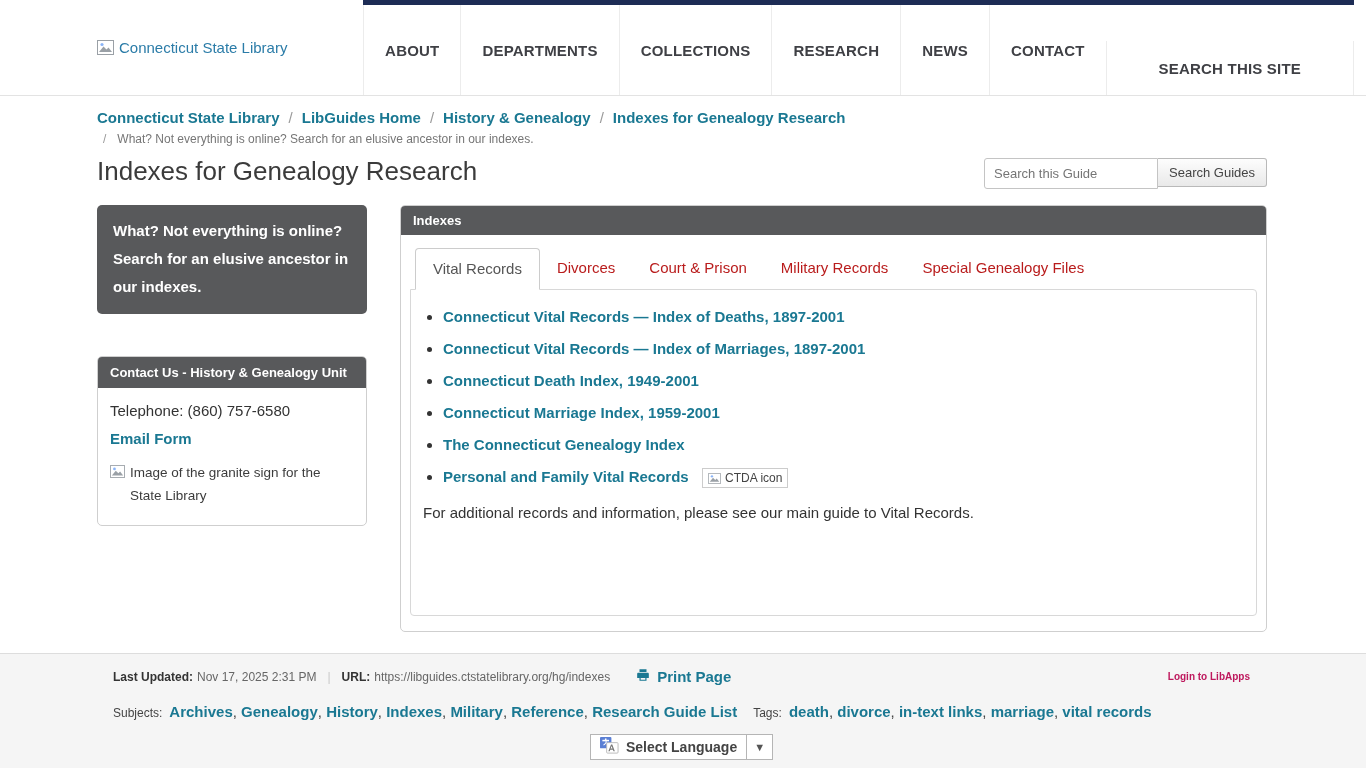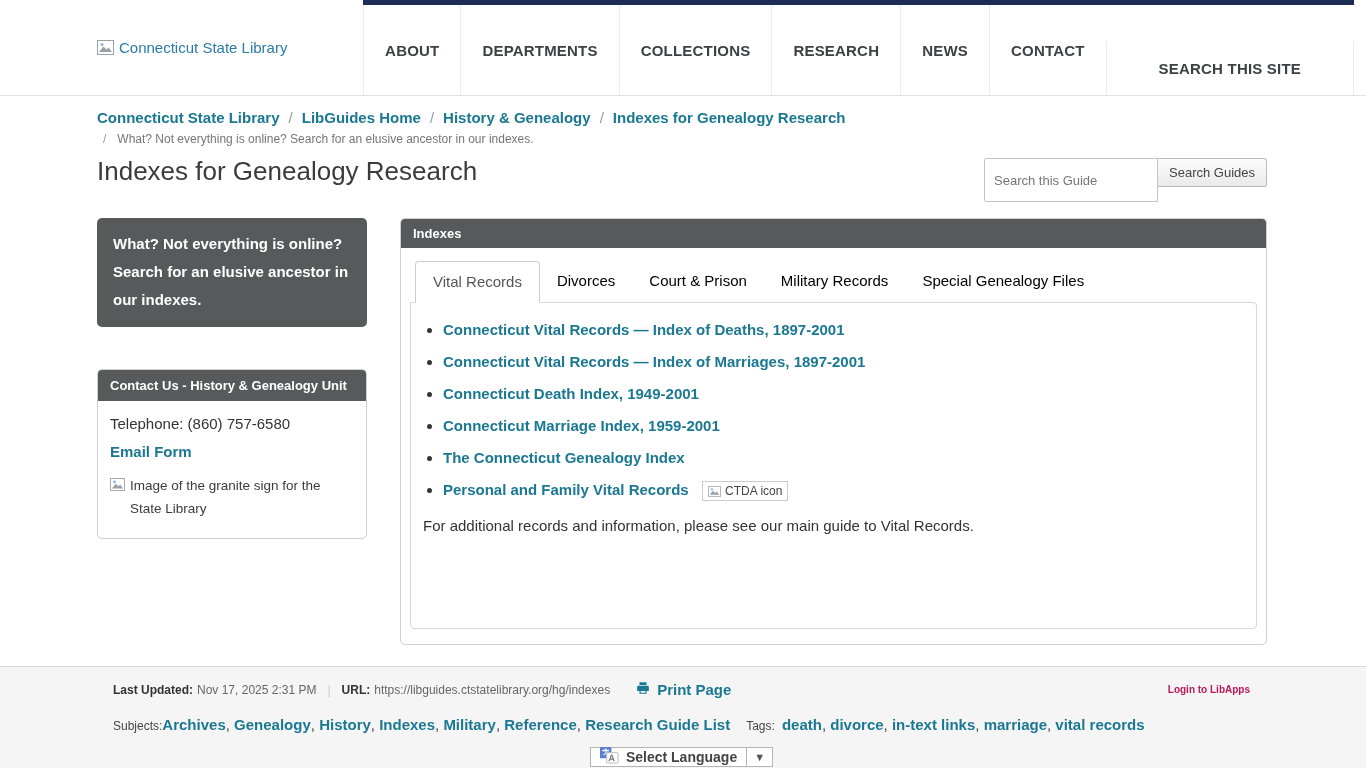--- a/index.html
+++ b/index.html
@@ -22,64 +22,64 @@
   .breadcrumb li { display:flex; align-items:center; }
   .breadcrumb li + li::before { content:"/"; color:#9a9a9a; margin:0 9px; font-weight:normal; }
   .breadcrumb a { color:#1a7892; font-weight:bold; }
   .breadcrumb-tagline { margin-top:6px; font-size:12px; color:#767676; padding-left:6px; }
   .breadcrumb-tagline::before { content:"/"; margin-right:11px; color:#9a9a9a; }
 
   
   .title-row { display:flex; justify-content:space-between; align-items:flex-start; padding:4px 99px 16px 97px; }
   .page-title { font-size:26px; font-weight:normal; color:#3b3b3b; }
   .guide-search { display:flex; margin-top:2px; }
-  .guide-search input { width:174px; height:44px; border:1px solid #c4c4c4; border-radius:3px 0 0 3px; padding:0 9px; font-size:13px; color:#555; outline:none; }
+  .guide-search input { width:174px; height:31px; border:1px solid #c4c4c4; border-radius:3px 0 0 3px; padding:0 9px; font-size:13px; color:#555; outline:none; }
   .guide-search button { height:29px; border:1px solid #b9b9b9; border-left:none; background:linear-gradient(#fdfdfd,#e9e9e9); font-size:13px; color:#444; padding:0 11px; border-radius:0 3px 3px 0; cursor:pointer; }
 
   
   .content { display:flex; align-items:flex-start; gap:33px; padding:0 99px 0 97px; }
   .sidebar { width:270px; flex:none; }
   .intro-box { background:#58595b; color:#fff; font-weight:bold; font-size:15px; line-height:1.85; padding:12px 16px 14px; border-radius:5px; }
   .contact-box { margin-top:42px; border:1px solid #cfcfcf; border-radius:5px; background:#fff; }
   .contact-header { background:#58595b; color:#fff; font-weight:bold; font-size:13px; padding:8px 12px; border-radius:4px 4px 0 0; }
   .contact-body { padding:14px 12px 18px; font-size:15px; color:#333; }
   .contact-phone { margin-bottom:11px; }
   .contact-email { color:#1a7892; font-weight:bold; display:inline-block; margin-bottom:15px; font-size:15px; }
   .contact-img-alt { font-size:13.5px; color:#3c3c3c; display:flex; gap:5px; align-items:flex-start; line-height:1.65; }
   .contact-img-alt .broken-icon { margin-top:3px; }
 
   
   .main-col { flex:1; }
   .indexes-box { border:1px solid #cfcfcf; border-radius:5px; background:#fff; }
   .indexes-header { background:#58595b; color:#fff; font-weight:bold; font-size:13px; padding:7px 12px; border-radius:4px 4px 0 0; }
   .indexes-body { padding:13px 9px 15px; }
   .tabs { display:flex; position:relative; z-index:2; padding-left:5px; }
-  .tab { font-size:15px; padding:11px 17px 12px; color:#000000; font-weight:normal; }
+  .tab { font-size:15px; padding:11px 17px 12px; color:#b91c1c; font-weight:normal; }
   .tab.active { background:#fff; border:1px solid #cccccc; border-bottom:1px solid #fff; border-radius:4px 4px 0 0; color:#555; margin-bottom:-1px; }
   .tab-panel { border:1px solid #d8d8d8; min-height:327px; padding:18px 12px; border-radius:0 4px 4px 4px; background:#fff; }
   .index-list { list-style:disc; padding-left:20px; margin-bottom:16px; }
   .index-list li { margin-bottom:14px; color:#333; }
   .index-list a { color:#1a7892; font-weight:bold; font-size:15px; }
   .ctda { display:inline-flex; align-items:center; gap:4px; border:1px solid #ccc; padding:2px 5px; margin-left:9px; font-size:12px; color:#444; vertical-align:middle; background:#fff; }
   .panel-note { font-size:15px; color:#333; margin-top:4px; }
 
   
   .page-footer { margin-top:21px; background:#f5f5f5; border-top:1px solid #ddd; padding:14px 116px 0 113px; }
   .footer-row1 { display:flex; align-items:center; font-size:12px; color:#666; }
   .fr-label { font-weight:bold; color:#333; margin-right:4px; }
   .fr-sep { margin:0 11px; color:#c9c9c9; }
   .print-link { display:inline-flex; gap:7px; color:#1a7892; font-weight:bold; font-size:15px; margin-left:26px; align-items:center; }
   .login-link { margin-left:auto; color:#be185d; font-weight:bold; font-size:10px; }
   .footer-row2 { margin-top:18px; font-size:12px; color:#444; display:flex; flex-wrap:wrap; align-items:baseline; }
-  .subjects-label { }
+  .subjects-label { margin-right:7px; }
   .tags-label { margin-left:16px; margin-right:7px; }
   .subject, .tag { color:#1a7892; font-weight:bold; font-size:15px; }
   .subject + .subject::before, .tag + .tag::before { content:", "; color:#444; font-weight:normal; font-size:15px; white-space:pre; }
   .lang-row { display:flex; justify-content:center; margin-top:14px; }
-  .lang-widget { display:flex; align-items:stretch; background:#fff; border:1px solid #b5b5b5; height:20px; cursor:pointer; }
+  .lang-widget { display:flex; align-items:stretch; background:#fff; border:1px solid #b5b5b5; height:26px; cursor:pointer; }
   .lang-main { display:flex; align-items:center; gap:7px; padding:0 9px; font-size:14px; font-weight:bold; color:#444; }
   .lang-arrow { border-left:1px solid #b5b5b5; padding:0 7px; color:#555; font-size:11px; display:flex; align-items:center; }
   .site-line { margin-top:8px; text-align:center; font-size:15px; white-space:nowrap; }
   .site-line .site-name { color:#1a7892; font-weight:bold; }
 </style>
 </head>
 <body>
 
 <div class="page">
 

